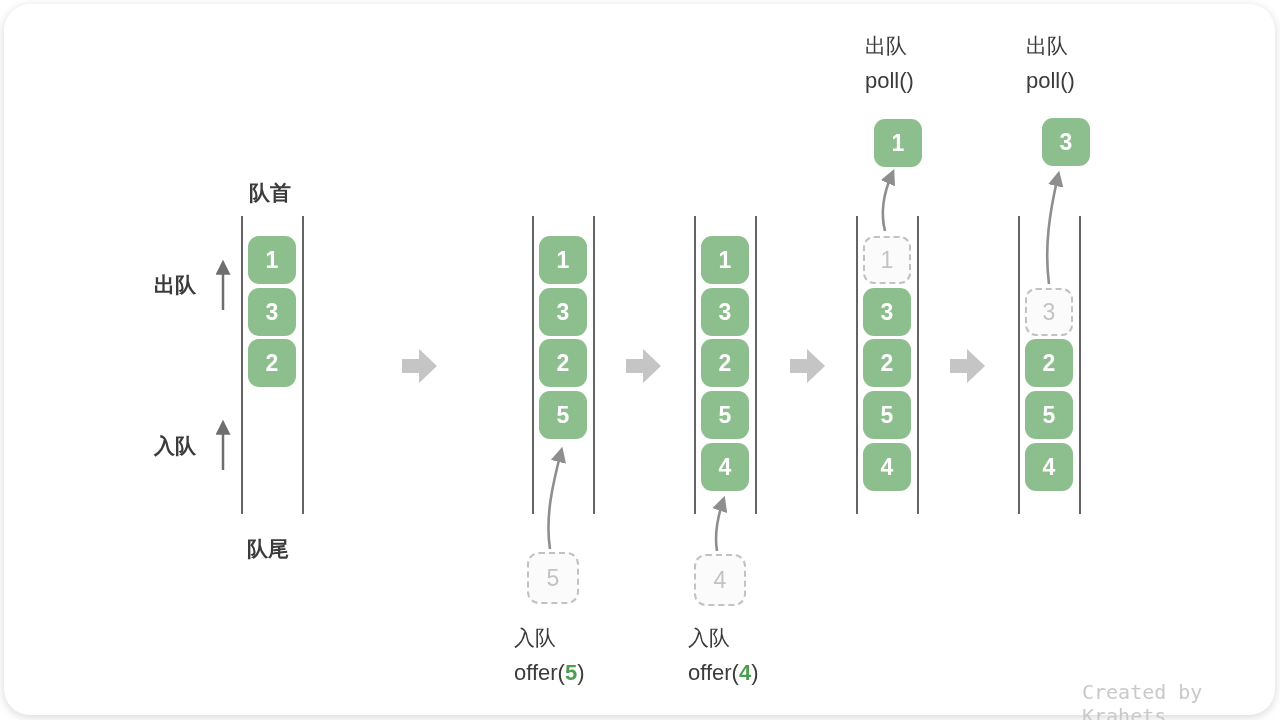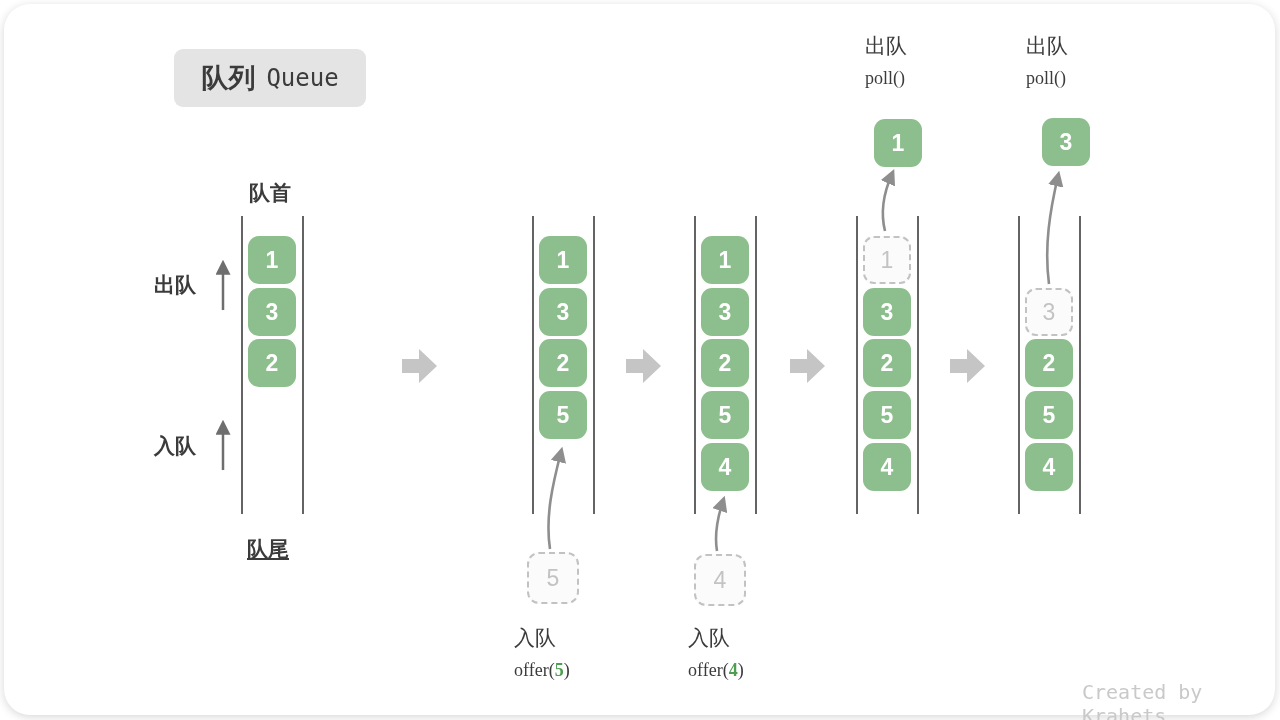--- a/index.html
+++ b/index.html
@@ -5,26 +5,26 @@
   html,body{margin:0;padding:0;background:#fff;}
   body{width:1280px;height:720px;position:relative;font-family:"Liberation Sans",sans-serif;overflow:hidden;}
   .card{position:absolute;left:4px;top:4px;width:1271px;height:711px;background:#fff;
         border-radius:26px;box-shadow:0 2px 10px rgba(0,0,0,0.16);}
   .title-badge{position:absolute;left:170px;top:45px;width:192px;height:58px;background:#e4e4e4;
         border-radius:9px;display:flex;align-items:center;justify-content:center;gap:11px;}
   .title-zh{font-weight:700;font-size:27px;color:#3b3b3b;}
   .title-en{font-family:"DejaVu Sans Mono",monospace;font-size:24px;color:#3b3b3b;}
   .zh-label{position:absolute;font-weight:700;font-size:21px;color:#3b3b3b;white-space:nowrap;}
   .lbl-front{left:245px;top:175px;}
-  .lbl-rear{left:243px;top:531px;text-decoration:underline;}
+  .lbl-rear{left:243px;top:531px;}
   .lbl-deq{left:150px;top:267px;}
   .lbl-enq{left:150px;top:428px;}
   .op{position:absolute;white-space:nowrap;}
   .op .verb{font-size:21px;color:#3b3b3b;font-weight:500;margin:0 0 8px 0;}
-  .op .code{font-family:Liberation Serif, serif;font-size:18px;color:#3b3b3b;font-weight:500;}
+  .op .code{font-family:Liberation Sans, sans-serif;font-size:22px;color:#3b3b3b;font-weight:500;}
   .op .code .arg{color:#4e9e52;font-weight:700;}
   .op-offer5{left:510px;top:620px;}
   .op-offer4{left:684px;top:620px;}
   .op-poll1{left:861px;top:28px;}
   .op-poll2{left:1022px;top:28px;}
   .wall{position:absolute;width:2px;background:#646464;}
   .qbox{position:absolute;width:48px;height:48px;border-radius:11px;background:#8dbe8d;color:#fff;
         display:flex;align-items:center;justify-content:center;font-size:23px;font-weight:600;
         box-sizing:border-box;font-family:"Liberation Sans",sans-serif;}
   .qbox.dashed{background:#fbfbfb;border:2px dashed #c2c2c2;color:#c3c3c3;font-weight:500;}
@@ -32,24 +32,20 @@
   .block-arrow{position:absolute;width:36px;height:36px;}
   .overlay{position:absolute;left:0;top:0;width:1280px;height:720px;pointer-events:none;}
   .watermark{position:absolute;left:1078px;top:676px;font-family:"DejaVu Sans Mono",monospace;
         font-size:20px;color:#c9c9c9;}
 </style>
 </head>
 <body>
 
 <div class="card">
 
-  <div class="title-badge">
-    <span class="title-zh">队列</span>
-    <span class="title-en">Queue</span>
-  </div>
 
   <div class="zh-label lbl-front">队首</div>
   <div class="zh-label lbl-rear">队尾</div>
   <div class="zh-label lbl-deq">出队</div>
   <div class="zh-label lbl-enq">入队</div>
 
   <div class="op op-offer5">
     <div class="verb">入队</div>
     <div class="code"><span>offer(</span><span class="arg">5</span><span>)</span></div>
   </div>

